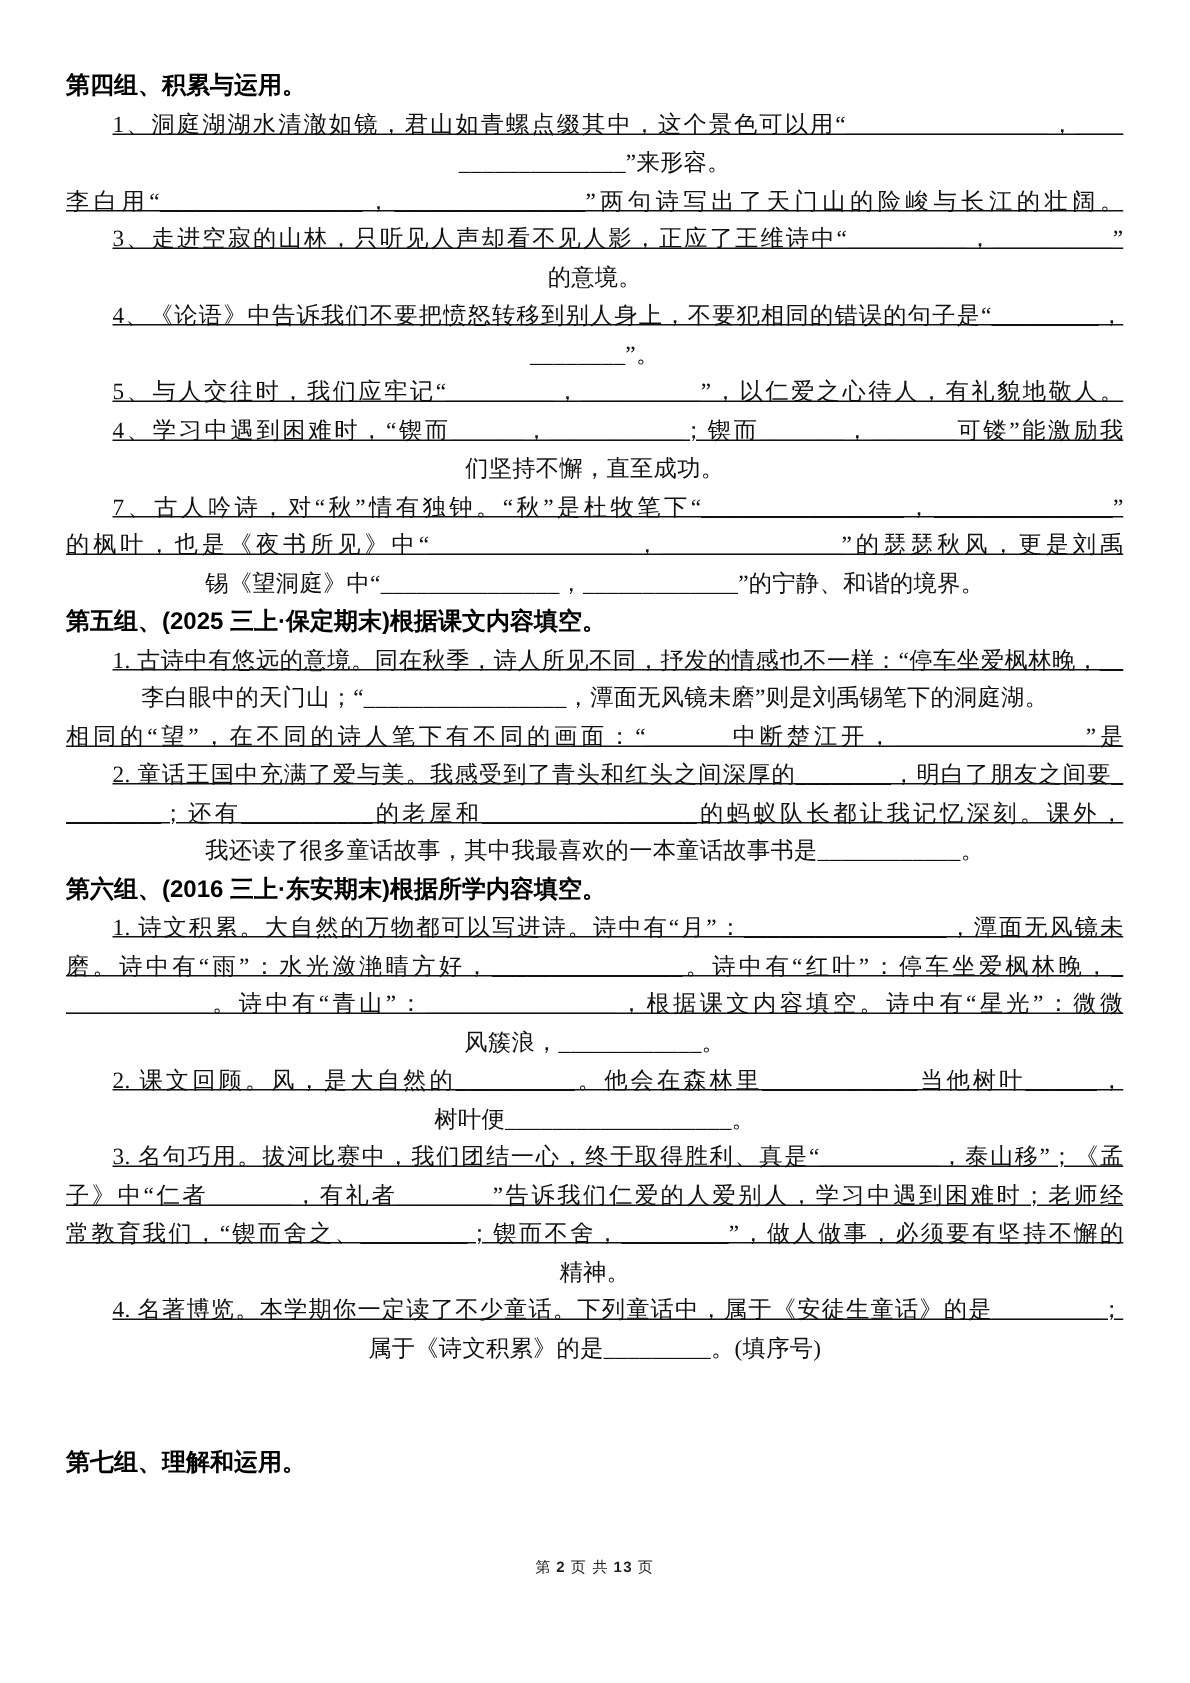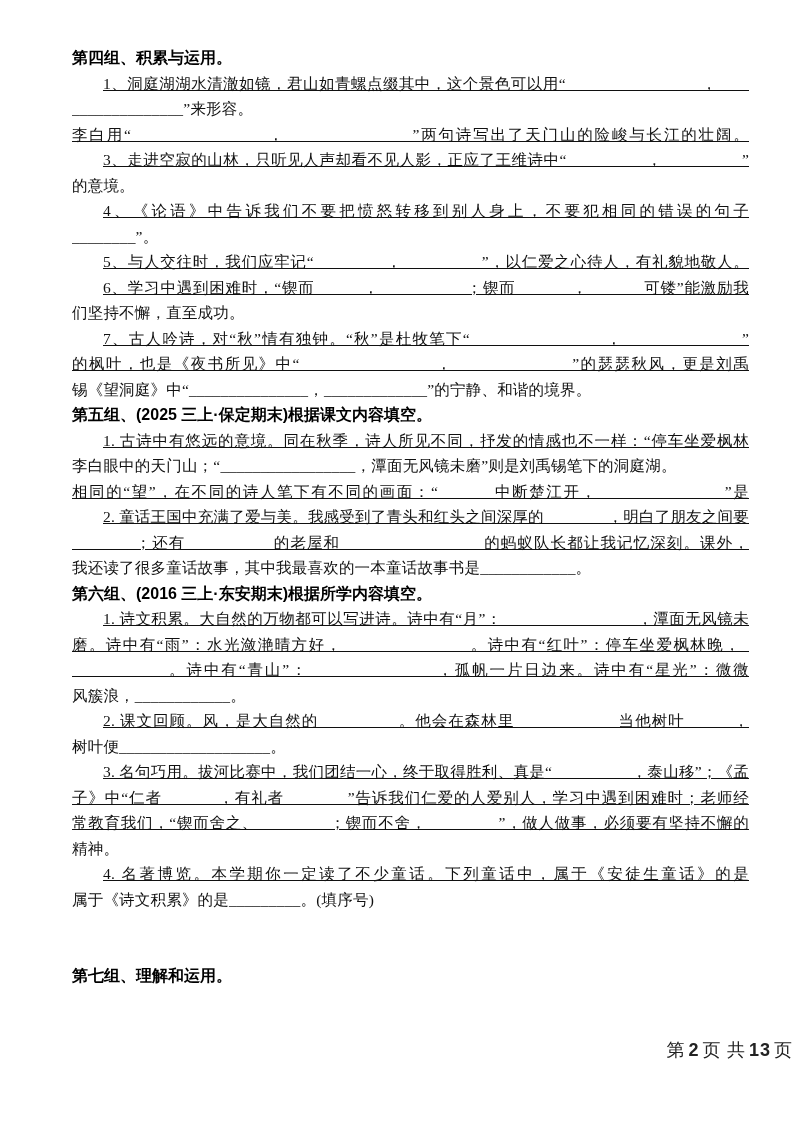--- a/index.html
+++ b/index.html
@@ -6,47 +6,48 @@
   .page {
     position: relative;
     width: 793px;
     height: 1122px;
     background: #ffffff;
     color: #111111;
     font-family: "Liberation Serif", "DejaVu Serif", serif;
     font-size: 15.5px;
     overflow: hidden;
     box-sizing: border-box;
-    padding: 45px 44px 0 72px;
+    padding: 45px 44px 0 44px;
   }
   .ln {
     line-height: 25.5px;
     height: 25.5px;
     white-space: pre-wrap;
     overflow: hidden;
     letter-spacing: 0.2px;
+    text-align: center;
   }
   .ind { text-indent: 2em; }
   .fill { text-align: justify; text-align-last: justify; text-decoration: underline; }
   .hd {
     font-family: "Liberation Sans", "DejaVu Sans", sans-serif;
     font-weight: 700;
     font-size: 16px;
     line-height: 25.5px;
     height: 25.5px;
     margin: 0;
     color: #000000;
   }
   .footer {
     position: absolute;
     left: 0;
     top: 1038px;
     width: 100%;
-    text-align: right;
-    font-size: 18px;
+    text-align: center;
+    font-size: 10px;
     color: #222222;
     letter-spacing: 1px;
   }
   .footer b {
     font-family: "Liberation Sans", "DejaVu Sans", sans-serif;
     font-weight: 700;
     padding: 0 3px;
   }
 </style>
 </head>
@@ -57,42 +58,42 @@
   <section>
     <h2 class="hd">第四组、积累与运用。</h2>
     <div class="ln ind fill">1、洞庭湖湖水清澈如镜，君山如青螺点缀其中，这个景色可以用“_________________，____</div>
     <div class="ln">______________”来形容。</div>
     <div class="ln fill">李白用“_________________，________________”两句诗写出了天门山的险峻与长江的壮阔。</div>
     <div class="ln ind fill">3、走进空寂的山林，只听见人声却看不见人影，正应了王维诗中“__________，__________”</div>
     <div class="ln">的意境。</div>
     <div class="ln ind fill">4、《论语》中告诉我们不要把愤怒转移到别人身上，不要犯相同的错误的句子是“_________，</div>
     <div class="ln">________”。</div>
     <div class="ln ind fill">5、与人交往时，我们应牢记“_________，__________”，以仁爱之心待人，有礼貌地敬人。</div>
-    <div class="ln ind fill">6、学习中遇到困难时，“锲而______，___________；锲而_______，_______可镂”能激励我</div>
+    <div class="ln ind fill">4、学习中遇到困难时，“锲而______，___________；锲而_______，_______可镂”能激励我</div>
     <div class="ln">们坚持不懈，直至成功。</div>
     <div class="ln ind fill">7、古人吟诗，对“秋”情有独钟。“秋”是杜牧笔下“_________________，_______________”</div>
     <div class="ln fill">的枫叶，也是《夜书所见》中“_________________，_______________”的瑟瑟秋风，更是刘禹</div>
     <div class="ln">锡《望洞庭》中“_______________，_____________”的宁静、和谐的境界。</div>
   </section>
 
   <section>
     <h2 class="hd">第五组、(2025 三上·保定期末)根据课文内容填空。</h2>
     <div class="ln ind fill">1. 古诗中有悠远的意境。同在秋季，诗人所见不同，抒发的情感也不一样：“停车坐爱枫林晚，__</div>
     <div class="ln">李白眼中的天门山；“_________________，潭面无风镜未磨”则是刘禹锡笔下的洞庭湖。</div>
     <div class="ln fill">相同的“望”，在不同的诗人笔下有不同的画面：“_______中断楚江开，________________”是</div>
     <div class="ln ind fill">2. 童话王国中充满了爱与美。我感受到了青头和红头之间深厚的________，明白了朋友之间要_</div>
     <div class="ln fill">________；还有___________的老屋和__________________的蚂蚁队长都让我记忆深刻。课外，</div>
     <div class="ln">我还读了很多童话故事，其中我最喜欢的一本童话故事书是____________。</div>
   </section>
 
   <section>
     <h2 class="hd">第六组、(2016 三上·东安期末)根据所学内容填空。</h2>
     <div class="ln ind fill">1. 诗文积累。大自然的万物都可以写进诗。诗中有“月”：_________________，潭面无风镜未</div>
     <div class="ln fill">磨。诗中有“雨”：水光潋滟晴方好，________________。诗中有“红叶”：停车坐爱枫林晚，_</div>
-    <div class="ln fill">____________。诗中有“青山”：________________，孤帆一片日边来。诗中有“星光”：微微</div>
+    <div class="ln fill">____________。诗中有“青山”：________________，根据课文内容填空。诗中有“星光”：微微</div>
     <div class="ln">风簇浪，____________。</div>
     <div class="ln ind fill">2. 课文回顾。风，是大自然的__________。他会在森林里_____________当他树叶______，</div>
     <div class="ln">树叶便___________________。</div>
     <div class="ln ind fill">3. 名句巧用。拔河比赛中，我们团结一心，终于取得胜利、真是“__________，泰山移”；《孟</div>
     <div class="ln fill">子》中“仁者_______，有礼者________”告诉我们仁爱的人爱别人，学习中遇到困难时；老师经</div>
     <div class="ln fill">常教育我们，“锲而舍之、_________；锲而不舍，_________”，做人做事，必须要有坚持不懈的</div>
     <div class="ln">精神。</div>
     <div class="ln ind fill">4. 名著博览。本学期你一定读了不少童话。下列童话中，属于《安徒生童话》的是_________；</div>
     <div class="ln">属于《诗文积累》的是_________。(填序号)</div>
 

